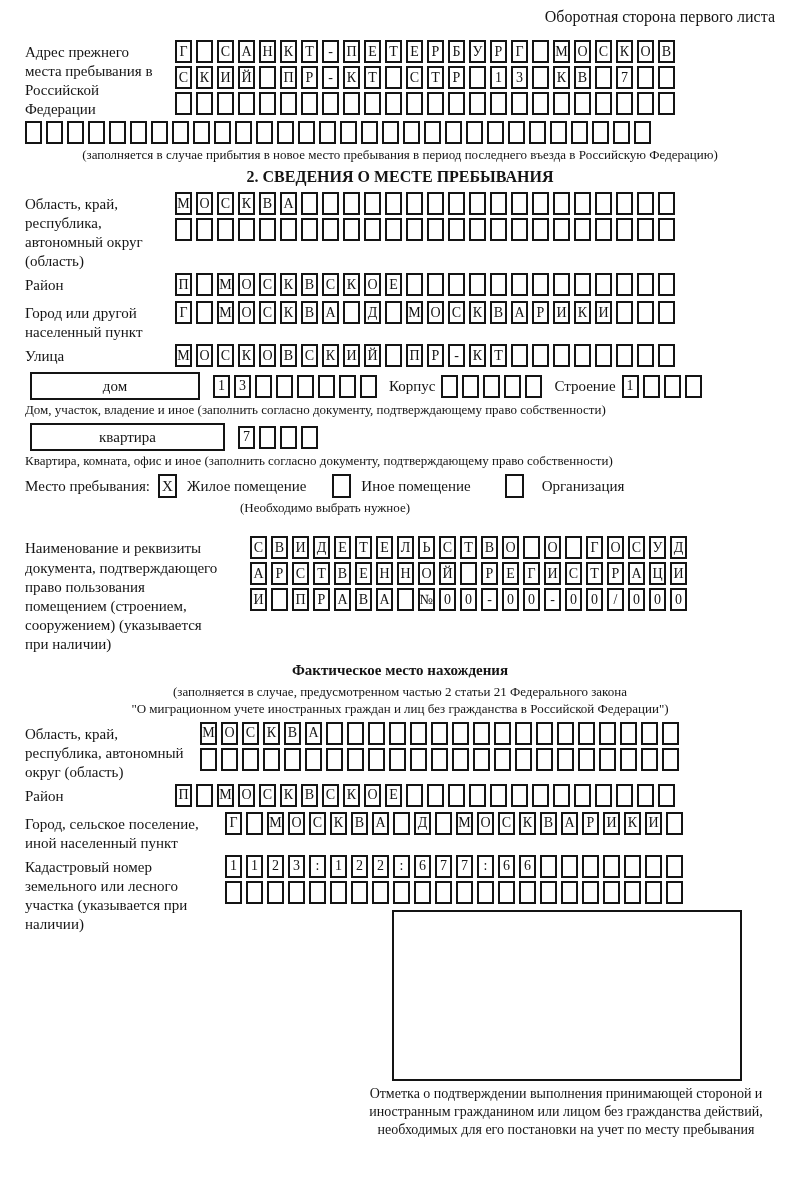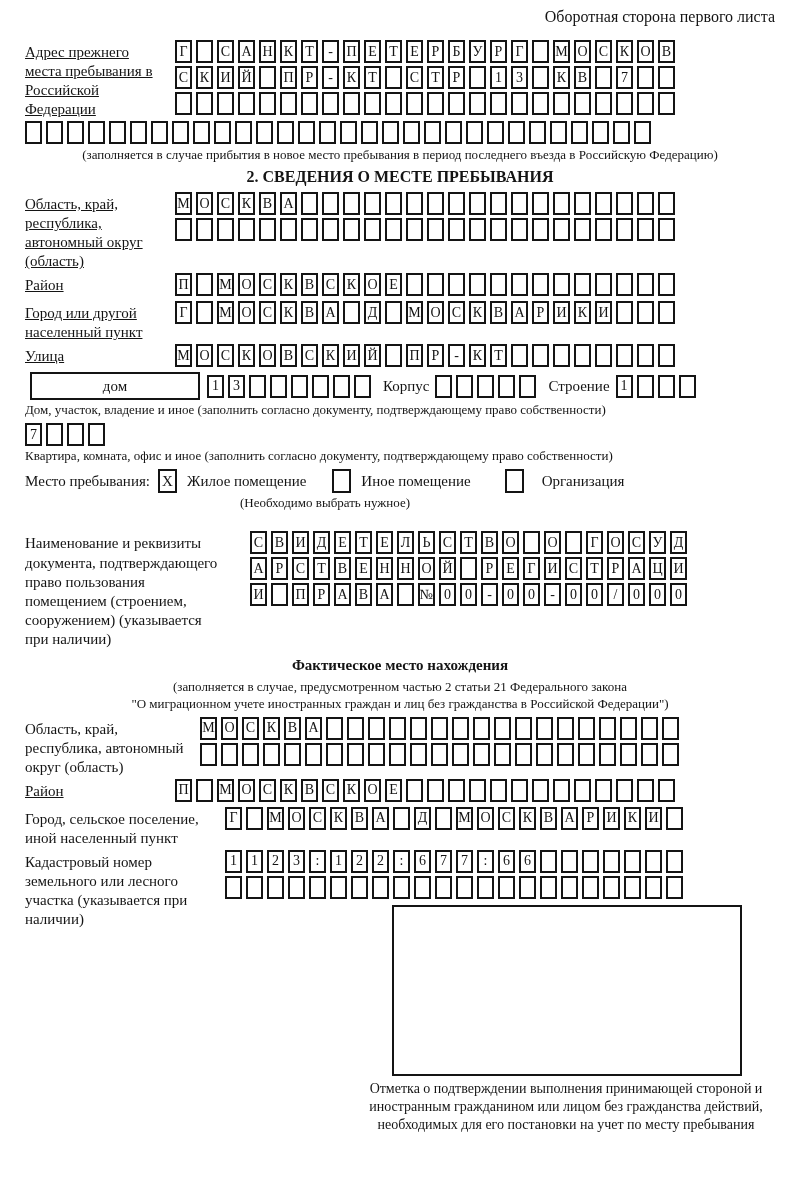--- a/index.html
+++ b/index.html
@@ -8,21 +8,21 @@
     width: 800px; height: 1180px;
     color: #141414;
     font-family: "Liberation Serif", serif;
     font-size: 15px;
   }
   .page { width: 800px; height: 1180px; padding: 8px 25px 0 25px; overflow: hidden; }
   .hdr { text-align: right; font-size: 16px; margin-bottom: 14px; }
 
   .frow { display: flex; align-items: flex-start; margin-bottom: 2px; }
   .flabel { flex: 0 0 auto; padding-top: 3px; line-height: 1.27; }
-  .w150 { width: 150px; padding-right: 8px; text-decoration: underline; }
+  .w150 { width: 150px; padding-right: 8px; }
   .w175 { width: 175px; padding-right: 10px; }
   .w200 { width: 200px; padding-right: 12px; }
   .w225 { width: 225px; padding-right: 28px; }
   .fcol { display: flex; flex-direction: column; }
 
   .boxrow { display: flex; margin-bottom: 3px; }
   .cell {
     flex: 0 0 auto;
     width: 17px; height: 23px;
     border: 2px solid #141414;
@@ -32,21 +32,21 @@
   }
   .note { font-size: 13px; margin: 1px 0 5px 0; }
   .center { text-align: center; }
   .h2 { text-align: center; font-weight: bold; font-size: 16px; margin: 5px 0 6px 0; }
   .h3 { text-align: center; font-weight: bold; font-size: 15px; margin: 8px 0 5px 0; }
 
   .hrow { display: flex; align-items: center; margin: 2px 0 2px 0; }
   .widebox {
     width: 170px; height: 28px; border: 2px solid #141414;
     display: flex; align-items: center; justify-content: center;
-    margin-left: 5px; margin-right: 7px; font-size: 15px;
+    margin-left: 5px; margin-right: 13px; font-size: 15px;
   }
   .widebox.apt { width: 195px; }
   .inlabel { margin: 0 6px 0 8px; font-size: 15px; }
 
   .crow { display: flex; align-items: center; margin-top: 3px; }
   .cbox {
     flex: 0 0 auto; width: 19px; height: 24px; border: 2px solid #141414;
     display: flex; align-items: center; justify-content: center;
     font-size: 15px; margin: 0 10px 0 8px;
   }
@@ -361,20 +361,21 @@
     <div class="boxrow" style="margin-bottom:0">
         <div class="cell">1</div>
         <div class="cell"></div>
         <div class="cell"></div>
         <div class="cell"></div>
       </div>
   </div>
   <div class="note">Дом, участок, владение и иное (заполнить согласно документу, подтверждающему право собственности)</div>
 
   <div class="hrow">
+    <div class="widebox apt">квартира</div>
     <div class="boxrow" style="margin-bottom:0">
         <div class="cell">7</div>
         <div class="cell"></div>
         <div class="cell"></div>
         <div class="cell"></div>
       </div>
   </div>
   <div class="note">Квартира, комната, офис и иное (заполнить согласно документу, подтверждающему право собственности)</div>
 
   <div class="crow">

